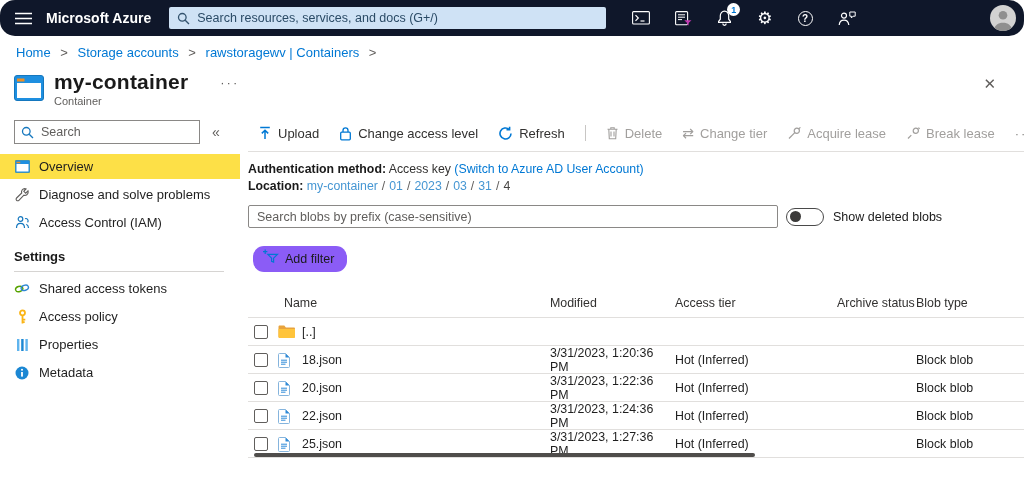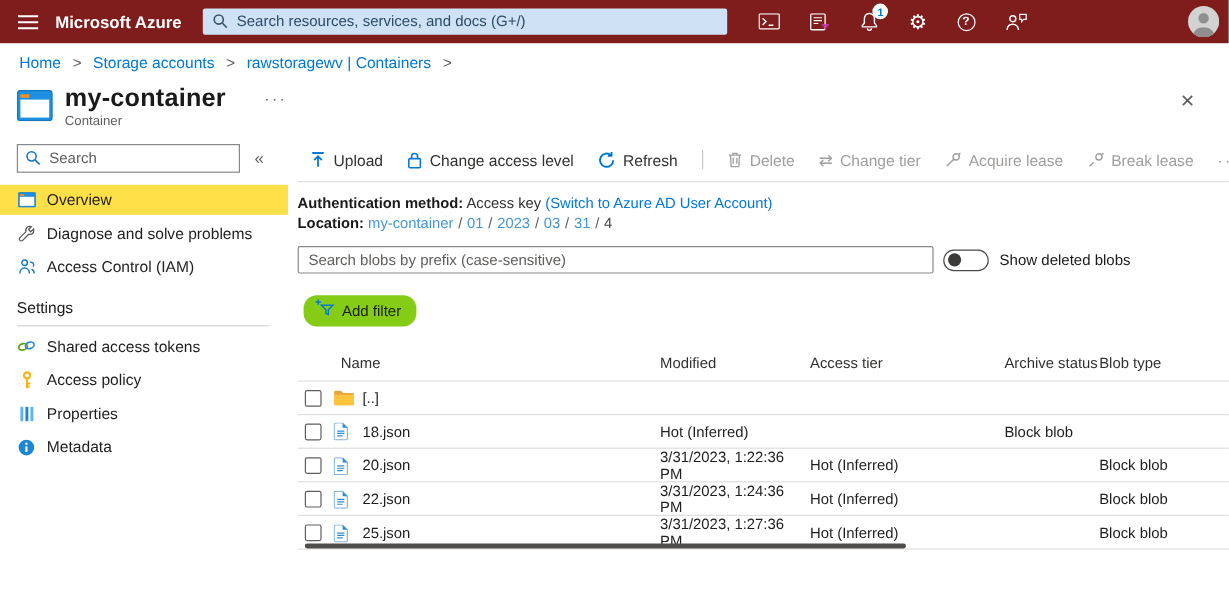--- a/index.html
+++ b/index.html
@@ -1,20 +1,20 @@
 <!DOCTYPE html>
 <html><head>
 <meta charset="utf-8">
 <style>
   * { margin:0; padding:0; box-sizing:border-box; }
   html,body { width:1024px; height:502px; overflow:hidden; background:#fff;
     font-family:"Liberation Sans","DejaVu Sans",sans-serif; color:#323130; }
 
   
-  .topbar { height:36px; background:#7f1d1d; display:flex; align-items:center; }
+  .topbar { height:36px; background:#0f172a; display:flex; align-items:center;border-radius:15px; }
   .hamburger { width:46px; height:36px; display:flex; align-items:center; justify-content:center; cursor:pointer; }
   .brand { color:#fff; font-weight:bold; font-size:14px; margin-right:18px; white-space:nowrap; }
   .tb-search { position:relative; width:437px; }
   .tb-search input { width:100%; height:22px; border:none; border-radius:2px; background:#cfe2f5;
     padding:0 8px 0 28px; font-size:12.5px; color:#16324a; font-family:inherit; outline:none; }
   .tb-search input::placeholder { color:#2b4b66; opacity:1; }
   .tb-search .mag { position:absolute; left:8px; top:4px; color:#33536e; }
   .tb-icons { display:flex; align-items:center; gap:25px; margin-left:26px; }
   .tb-icons > * { position:relative; cursor:pointer; display:flex; align-items:center; }
   .badge { position:absolute; top:-7px; right:-8px; width:13px; height:13px; background:#fff; color:#0078d4;
@@ -49,21 +49,21 @@
   .sb-search { position:relative; width:186px; }
   .sb-search input { width:100%; height:24px; border:1px solid #8a8886; border-radius:0;
     padding:0 6px 0 26px; font-size:12.5px; font-family:inherit; color:#323130; outline:none; }
   .sb-search input::placeholder { color:#605e5c; opacity:1; }
   .sb-search .mag { position:absolute; left:7px; top:5px; color:#1577be; }
   .sb-collapse { margin-left:12px; color:#605e5c; font-size:14px; cursor:pointer; }
   .nav-item { display:flex; align-items:center; gap:9px; height:25px; margin:3px 0; padding-left:14px;
     font-size:13px; color:#1f1f1f; cursor:pointer; }
   .nav-item.selected { background:#fde047; }
   .nav-icon { width:16px; display:flex; justify-content:center; flex:none; }
-  .sb-group { font-size:13px; font-weight:normal; color:#1a1a1a; margin:14px 0 0 14px; }
+  .sb-group { font-size:13px; font-weight:bold; color:#1a1a1a; margin:14px 0 0 14px; }
   .sb-divider { border:none; border-top:1px solid #d6d4d2; margin:7px 16px 4px 14px; }
 
   
   .toolbar { display:flex; align-items:center; gap:20px; padding:10px 0 10px 10px;
     border-bottom:1px solid #e1dfdd; }
   .tbtn { display:flex; align-items:center; gap:6px; font-size:13px; color:#323130; cursor:pointer; white-space:nowrap;justify-content:center; }
   .tbtn .ic { display:flex; color:#0078d4; }
   .tbtn.disabled { color:#a19f9d; cursor:default; }
   .tbtn.disabled .ic { color:#a19f9d; }
   .tier-glyph { font-size:14px; line-height:1; }
@@ -82,21 +82,21 @@
   .filterrow { display:flex; align-items:center; margin-top:10px; }
   .blob-search { position:relative; width:530px; }
   .blob-search input { width:100%; height:23px; border:1px solid #8a8886; border-radius:2px;
     padding:0 8px; font-size:12.5px; font-family:inherit; color:#323130; outline:none; }
   .blob-search input::placeholder { color:#605e5c; opacity:1; }
   .toggle { width:38px; height:18px; border:1px solid #4a4a4a; border-radius:10px; margin-left:8px;
     position:relative; cursor:pointer; background:#fff; flex:none; }
   .toggle .knob { position:absolute; left:3px; top:2.5px; width:11px; height:11px; border-radius:50%; background:#3b3a39; }
   .toggle-label { margin-left:9px; font-size:12.5px; color:#1a1a1a; }
   .chip { display:inline-flex; align-items:center; gap:6px; margin-top:18px; margin-left:5px;
-    background:#84cc16; border-radius:11px; padding:3px 13px 4px 9px; font-size:12.5px; color:#1b1b1b; cursor:pointer; }
+    background:#8b5cf6; border-radius:11px; padding:3px 13px 4px 9px; font-size:12.5px; color:#1b1b1b; cursor:pointer; }
 
   
   .table-wrap { margin-top:16px; position:relative; border-right:1px solid #e8e6e4; }
   .trow, .thead { display:grid; grid-template-columns:30px 24px 248px 125px 162px 79px 1fr; align-items:center; }
   .thead { height:30px; font-size:12.4px; color:#323130; border-bottom:1px solid #e1dfdd; }
   .thead .hname { grid-column:2 / 4; padding-left:6px; cursor:pointer; }
   .thead .hcell { cursor:pointer; }
   .trow { height:28px; border-bottom:1px solid #e1dfdd; font-size:12.4px; color:#1f1f1f; }
   .cb { width:14px; height:14px; border:1px solid #605e5c; border-radius:2px; background:#fff;
     margin-left:6px; cursor:pointer; display:block; }
@@ -424,20 +424,21 @@
             <span class="cb"></span>
           </div>
         <div class="c-icon">
           <svg width="12" height="15" viewBox="0 0 12 15">
               <path d="M1.5.5h6l4 4v9a1 1 0 01-1 1h-9a1 1 0 01-1-1v-12a1 1 0 011-1z" fill="#fff" stroke="#85b4dd"></path>
               <path d="M7.5.5v4h4z" fill="#2e8ad8"></path>
               <path d="M3 7.2h6M3 9.2h6M3 11.2h4.5" stroke="#2e8ad8" stroke-width="1"></path>
             </svg>
         </div>
         <div class="c-name">18.json</div>
+        <div>3/31/2023, 1:20:36 PM</div>
         <div>Hot (Inferred)</div>
         <div></div>
         <div>Block blob</div>
       </div>
 
       <div class="trow">
         <div>
             <span class="cb"></span>
           </div>
         <div class="c-icon">

